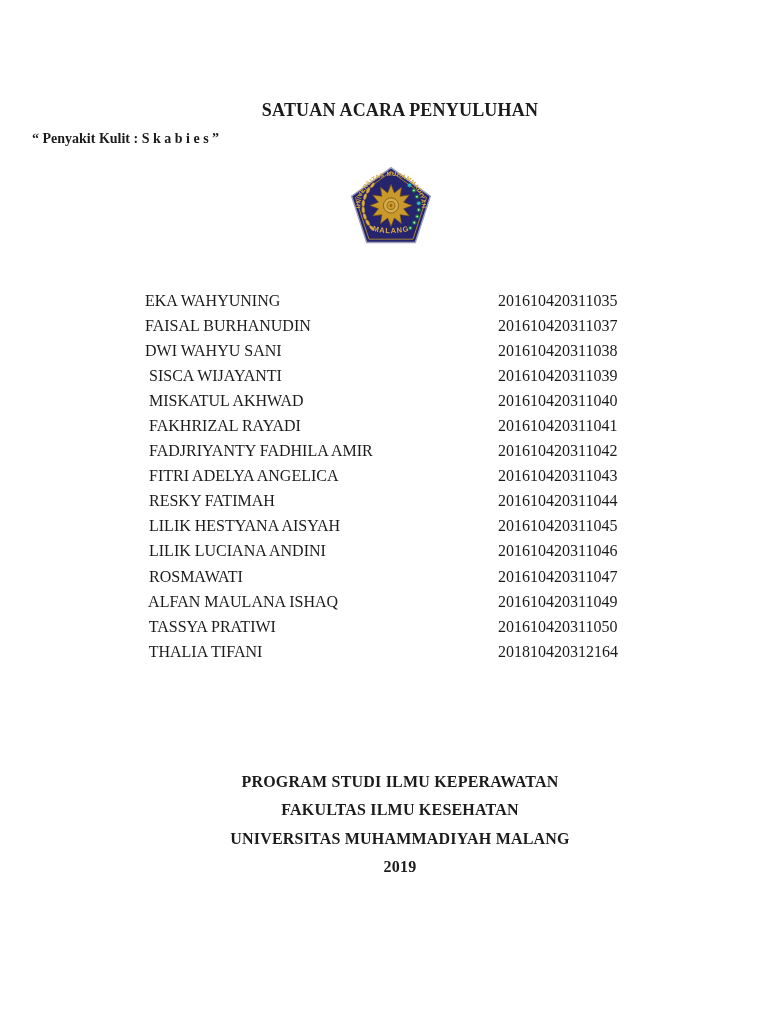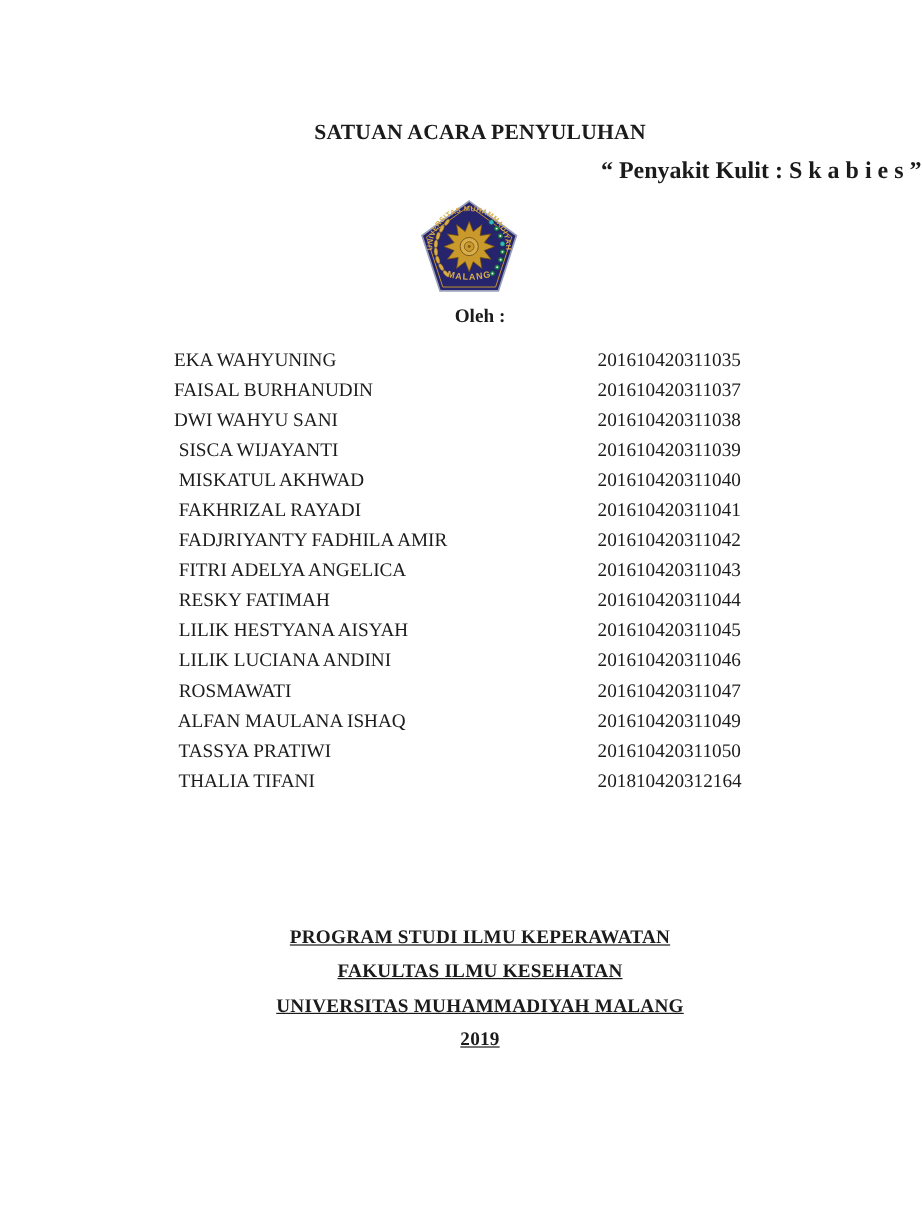--- a/index.html
+++ b/index.html
@@ -18,22 +18,22 @@
     top: 101px; left: 32px; width: 736px;
     text-align: center;
     font-size: 18px;
     font-weight: bold;
     line-height: 1;
     letter-spacing: 0.2px;
   }
   .doc-subtitle {
     position: absolute;
     top: 132px; left: 32px; width: 736px;
-    text-align: right;
-    font-size: 20px;
+    text-align: left;
+    font-size: 14px;
     font-weight: bold;
     line-height: 1;
   }
   .logo-wrap {
     position: absolute;
     top: 165px; left: 347px;
     width: 88px; height: 88px;
   }
   .byline {
     position: absolute;
@@ -64,21 +64,21 @@
     white-space: nowrap;
   }
   .footer {
     position: absolute;
     top: 768px; left: 32px; width: 736px;
     text-align: center;
     font-size: 16px;
     font-weight: bold;
     line-height: 28.3px;
   }
-  .footer div { letter-spacing: 0.2px; text-decoration: underline; }
+  .footer div { letter-spacing: 0.2px; }
 </style>
 </head>
 <body>
 
 <div class="page">
 
   <div class="doc-title">SATUAN ACARA PENYULUHAN</div>
 
   <div class="doc-subtitle">“ Penyakit Kulit : S k a b i e s ”</div>
 
@@ -130,21 +130,20 @@
         <circle r="4.6" stroke="#5e420f" stroke-width="0.6" fill="#c9992c"></circle>
         <circle r="1.4" fill="#8a5a14"></circle>
       </g>
 
       <text font-family="Liberation Sans, sans-serif" font-size="8.5" font-weight="bold" letter-spacing="1" fill="#d9ae4a">
         <textPath href="#arcBottom" startOffset="50%" text-anchor="middle">MALANG</textPath>
       </text>
     </svg>
   </div>
 
-  <div class="byline">Oleh :</div>
 
   <div class="members">
     <div class="member-row">
       <span class="member-name">EKA WAHYUNING</span>
       <span class="member-id">201610420311035</span>
     </div>
 
     <div class="member-row">
       <span class="member-name">FAISAL BURHANUDIN</span>
       <span class="member-id">201610420311037</span>

